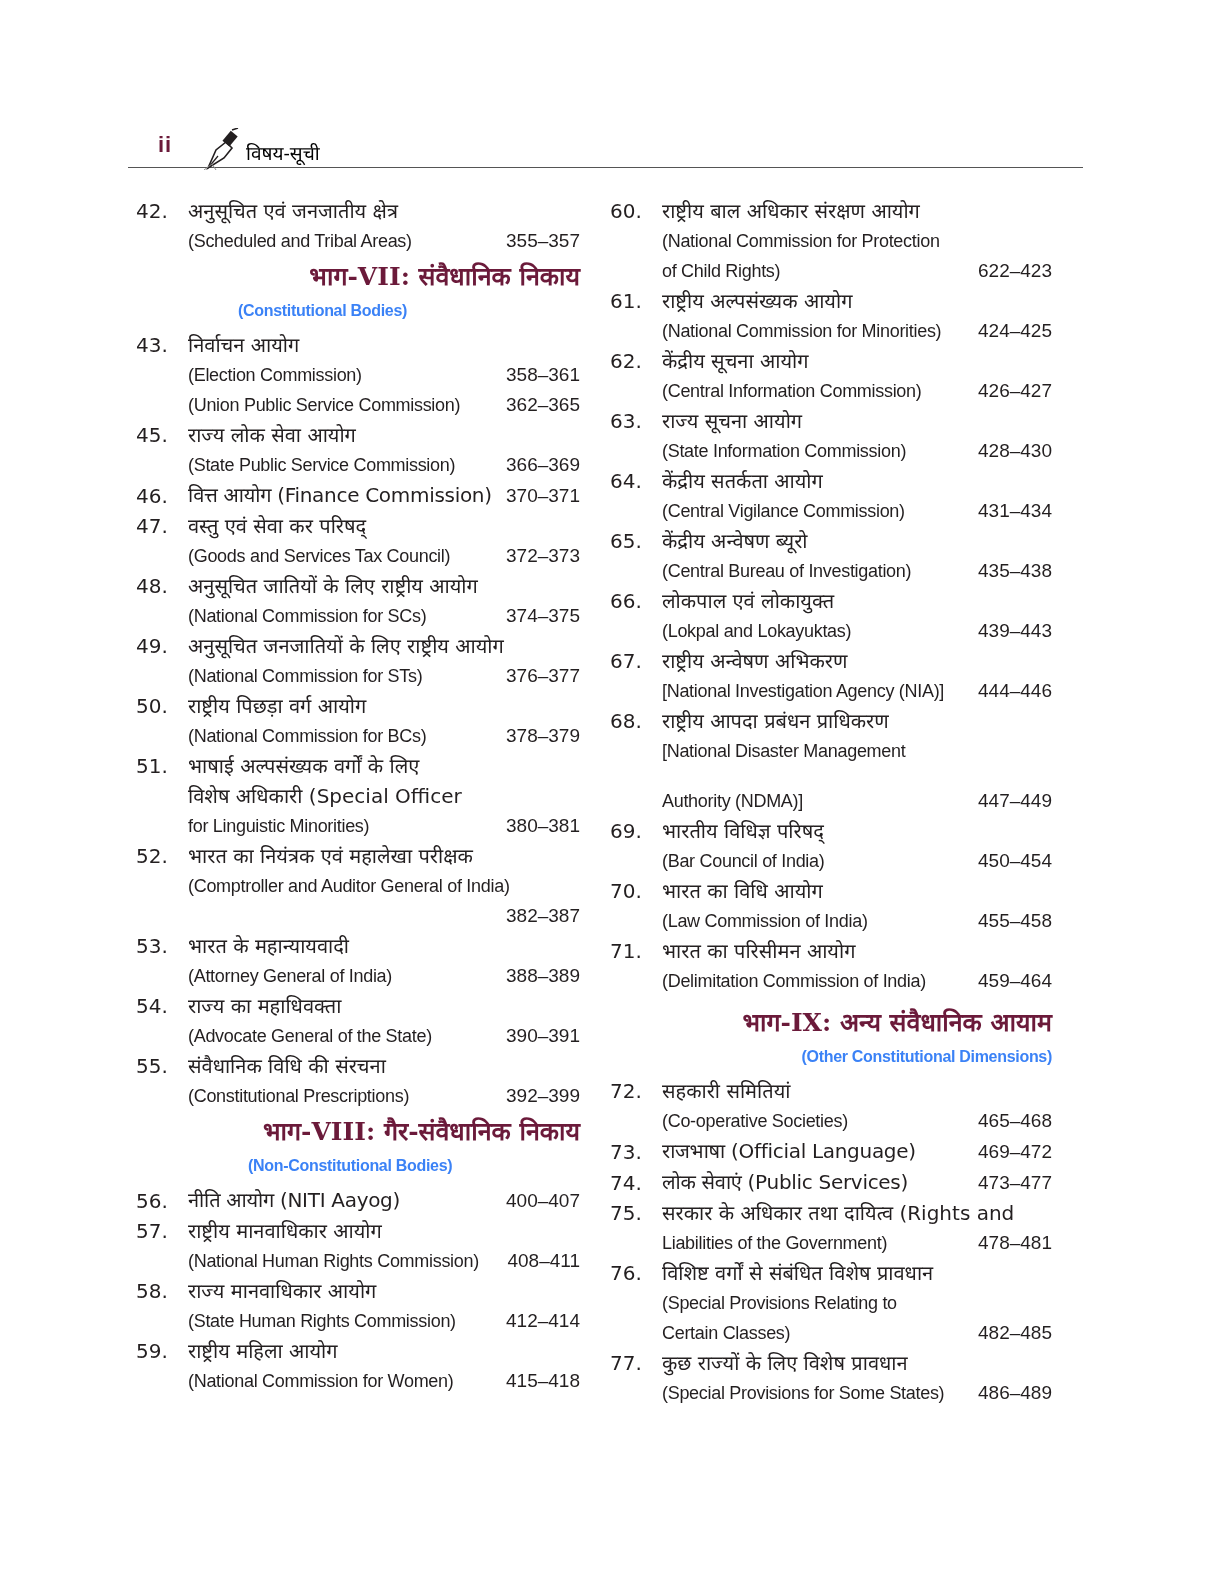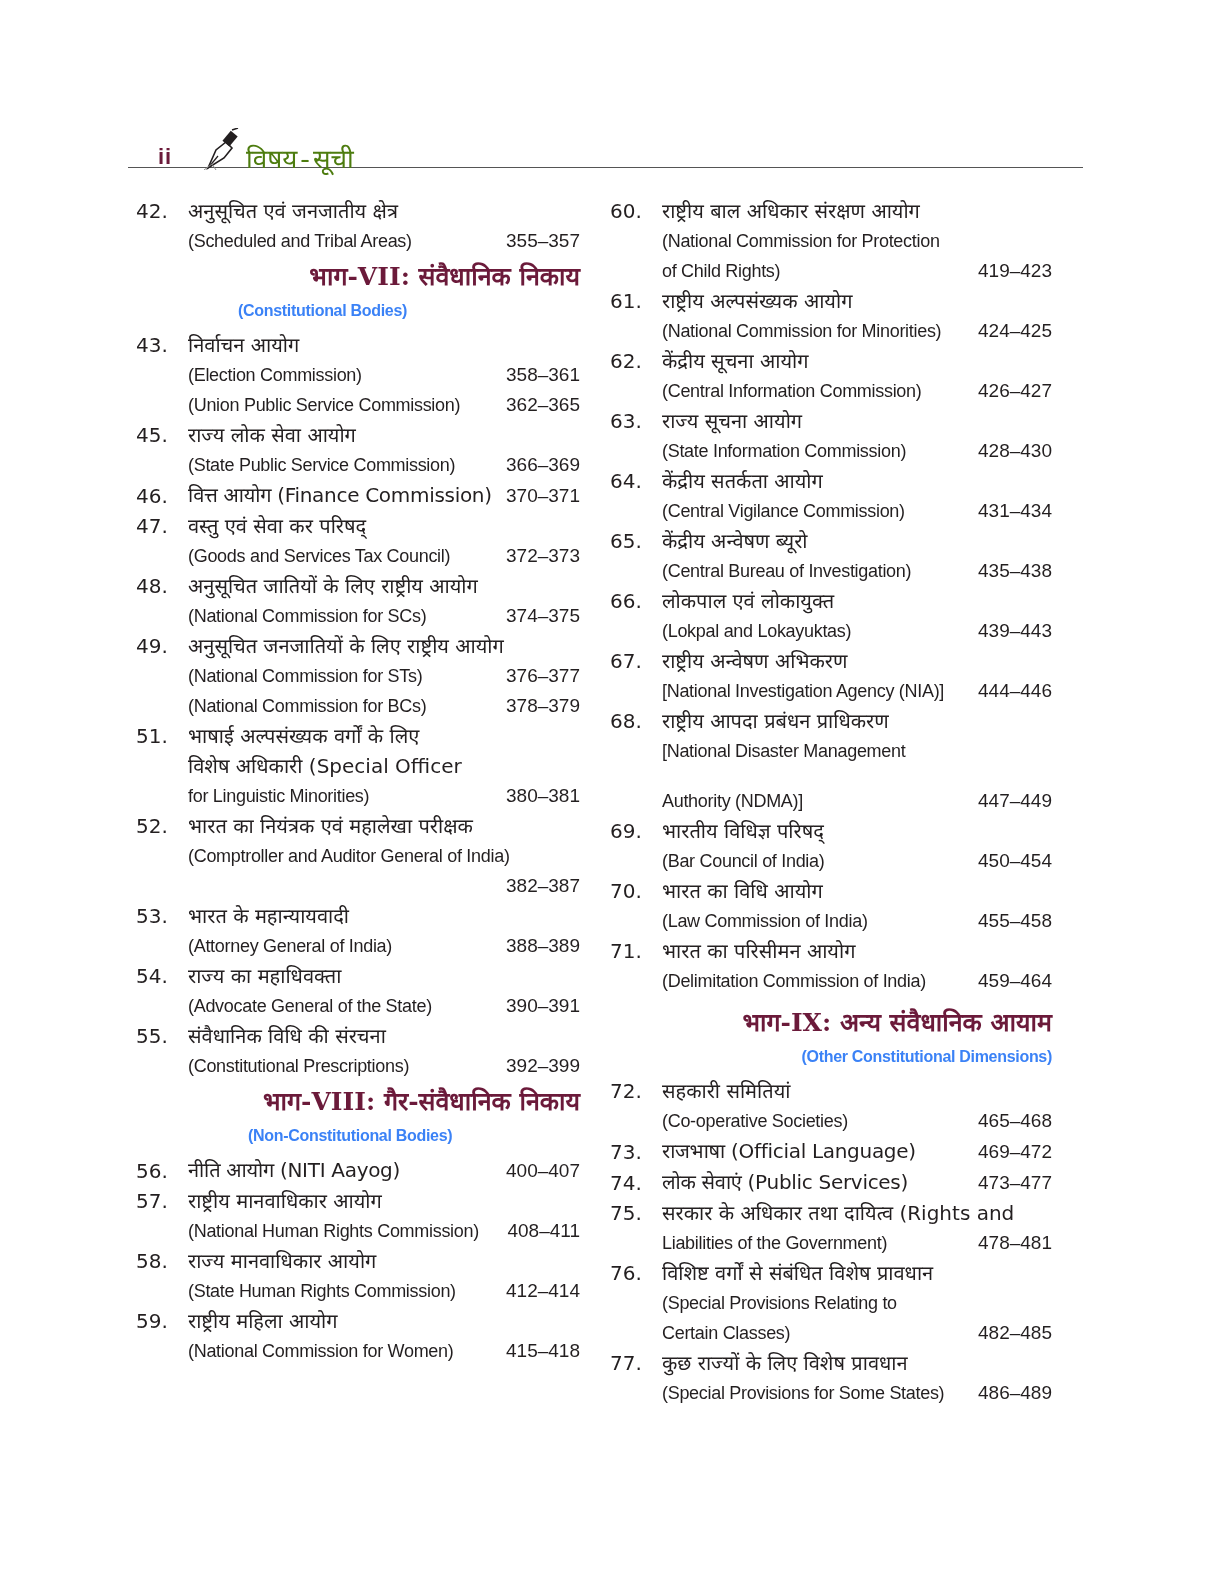--- a/index.html
+++ b/index.html
@@ -10,29 +10,29 @@
       color: #231f20;
       overflow: hidden;
     }
     .page-header {
       position: absolute;
       left: 128px; top: 132px;
       width: 955px; height: 36px;
       border-bottom: 1.5px solid #555;
     }
     .page-num {
-      position: absolute; left: 30px; top: 12px;
+      position: absolute; left: 30px; top: 0;
       font-size: 22px; font-weight: bold; color: #6b1a3a;
       letter-spacing: 1px;
     }
     .pen-icon { position: absolute; left: 74px; top: -4px; width: 40px; height: 42px; }
     .header-title {
       position: absolute; left: 118px; top: 8px;
-      font-size: 26px; color: #4d7c0f;
-      font-family: Liberation Mono, monospace;
+      font-size: 19px; color: #000000;
+      font-family: Liberation Sans, sans-serif;
     }
     .col {
       position: absolute; top: 196px;
     }
     .col-left { left: 128px; width: 452px; }
     .col-right { left: 602px; width: 450px; }
 
     .entry { position: relative; }
     .entry-row { display: flex; align-items: flex-end; }
     .num {
@@ -207,20 +207,26 @@
         <span class="num"></span>
         <div class="body en-line">
           <span>(National Commission for STs)</span>
           <span class="pages">376–377</span>
         </div>
       </div>
   </div>
 
   <div class="entry">
     <div class="entry-row">
+        <span class="num">50.</span>
+        <div class="body">
+          <div class="hi">राष्ट्रीय पिछड़ा वर्ग आयोग</div>
+        </div>
+      </div>
+    <div class="entry-row">
         <span class="num"></span>
         <div class="body en-line">
           <span>(National Commission for BCs)</span>
           <span class="pages">378–379</span>
         </div>
       </div>
   </div>
 
   <div class="entry">
     <div class="entry-row">
@@ -387,21 +393,21 @@
     <div class="entry-row">
         <span class="num"></span>
         <div class="body en-line">
           <span>(National Commission for Protection</span>
         </div>
       </div>
     <div class="entry-row">
         <span class="num"></span>
         <div class="body en-line">
           <span>of Child Rights)</span>
-          <span class="pages">419–423</span>
+          <span class="pages">622–423</span>
         </div>
       </div>
   </div>
 
   <div class="entry">
     <div class="entry-row">
         <span class="num">61.</span>
         <div class="body">
           <div class="hi">राष्ट्रीय अल्पसंख्यक आयोग</div>
         </div>

